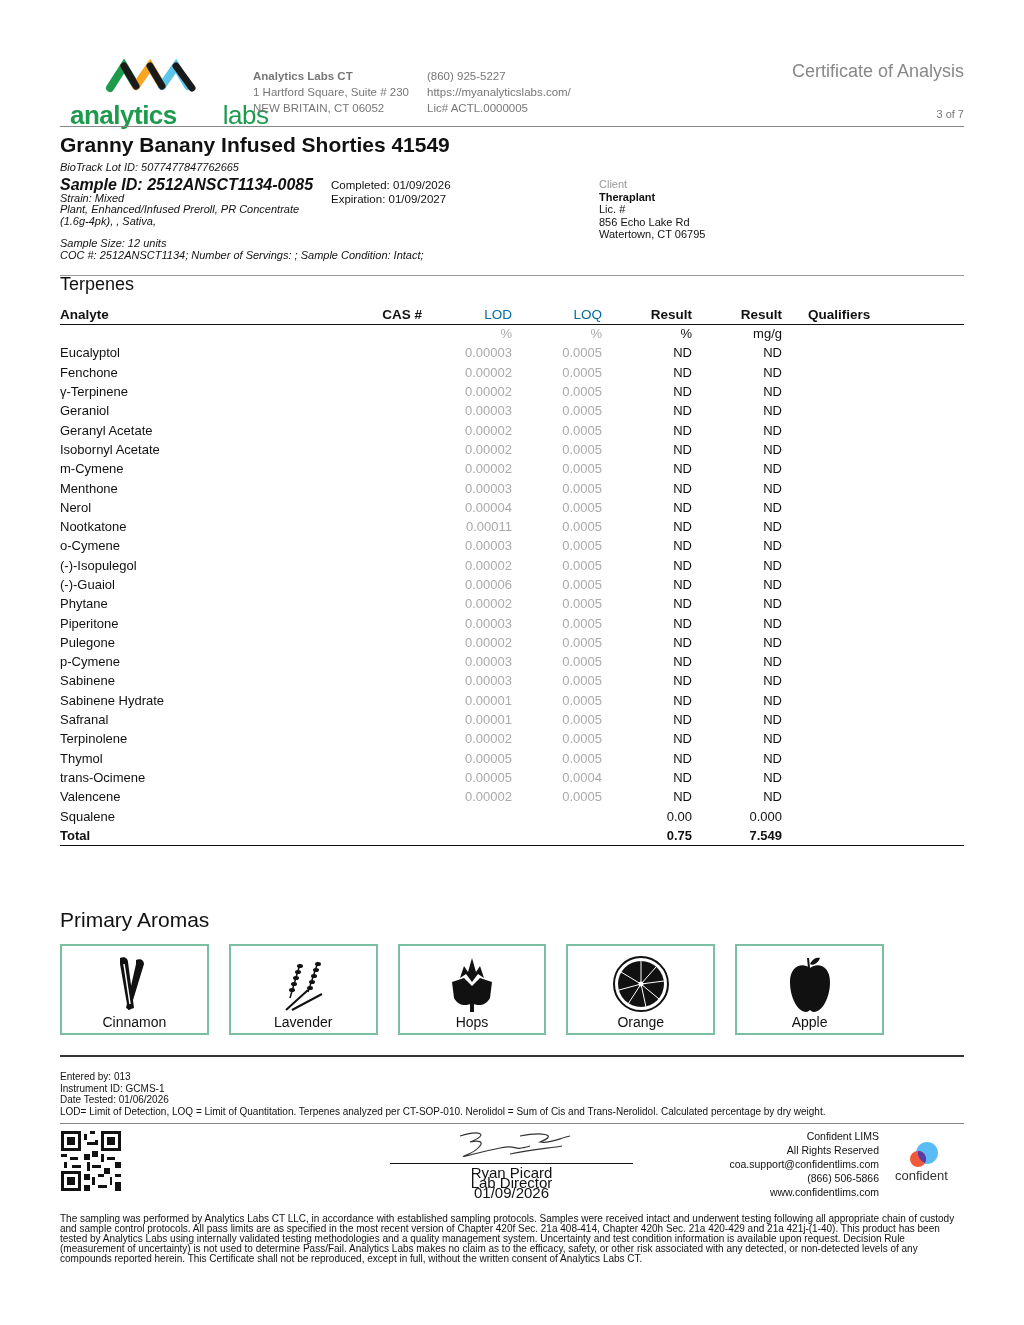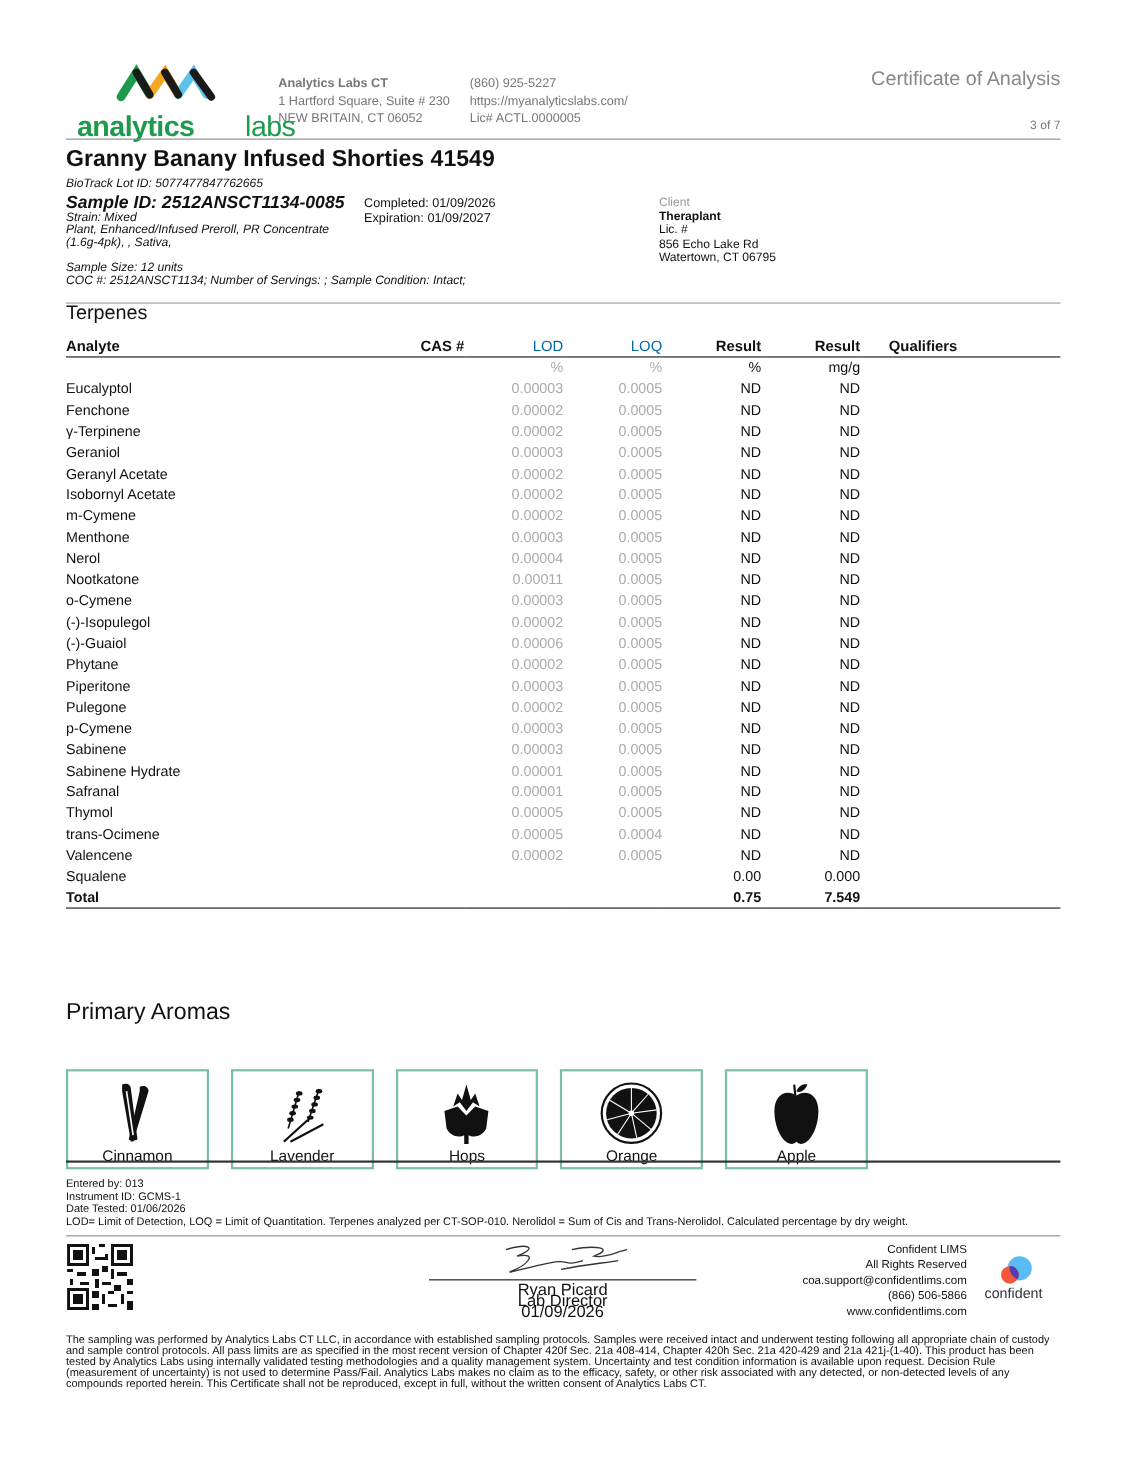--- a/index.html
+++ b/index.html
@@ -41,21 +41,21 @@
   .c-res { width: 90px; text-align: right !important; }
   .c-mg { width: 90px; text-align: right !important; }
   .c-qual { padding-left: 26px !important; }
   th.c-lod, th.c-loq { font-weight: normal !important; color: #0369a1; }
   tr.units td { color: #111; }
   tr.units td.c-lod, tr.units td.c-loq { color: #aaa; }
   tr.total td { font-weight: bold; border-bottom: 1.5px solid #111; }
 
   
   .aroma-title { left: 60px; top: 908px; font-size: 21px; color: #111; }
-  .aromas { left: 60px; top: 972px; width: 729px; height: 91px; display: flex; gap: 20px; }
+  .aromas { left: 60px; top: 944px; width: 824px; height: 91px; display: flex; gap: 20px; }
   .aroma { flex: 1; border: 2px solid #7bbfa3; position: relative; text-align: center; }
   .aroma svg { position: absolute; left: 50%; top: 8px; transform: translateX(-50%); }
   .aroma .lbl { position: absolute; bottom: 3px; left: 0; right: 0; font-size: 14px; color: #111; }
   .hr-aroma { left: 60px; top: 1055px; width: 904px; height: 2px; background: #333; }
 
   
   .notes { left: 60px; top: 1071px; font-size: 10px; line-height: 11.5px; }
   .hr-notes { left: 60px; top: 1123px; width: 904px; height: 1px; background: #888; }
   .qr { left: 61px; top: 1130px; width: 60px; height: 62px; }
   .sig { left: 390px; top: 1128px; width: 243px; }
@@ -309,20 +309,29 @@
         <td class="c-lod">0.00001</td>
         <td class="c-loq">0.0005</td>
         <td class="c-res">ND</td>
         <td class="c-mg">ND</td>
         <td class="c-qual"></td>
       </tr>
       <tr>
         <td class="c-analyte">Safranal</td>
         <td class="c-cas"></td>
         <td class="c-lod">0.00001</td>
+        <td class="c-loq">0.0005</td>
+        <td class="c-res">ND</td>
+        <td class="c-mg">ND</td>
+        <td class="c-qual"></td>
+      </tr>
+      <tr>
+        <td class="c-analyte">Terpinolene</td>
+        <td class="c-cas"></td>
+        <td class="c-lod">0.00002</td>
         <td class="c-loq">0.0005</td>
         <td class="c-res">ND</td>
         <td class="c-mg">ND</td>
         <td class="c-qual"></td>
       </tr>
       <tr>
         <td class="c-analyte">Thymol</td>
         <td class="c-cas"></td>
         <td class="c-lod">0.00005</td>
         <td class="c-loq">0.0005</td>

